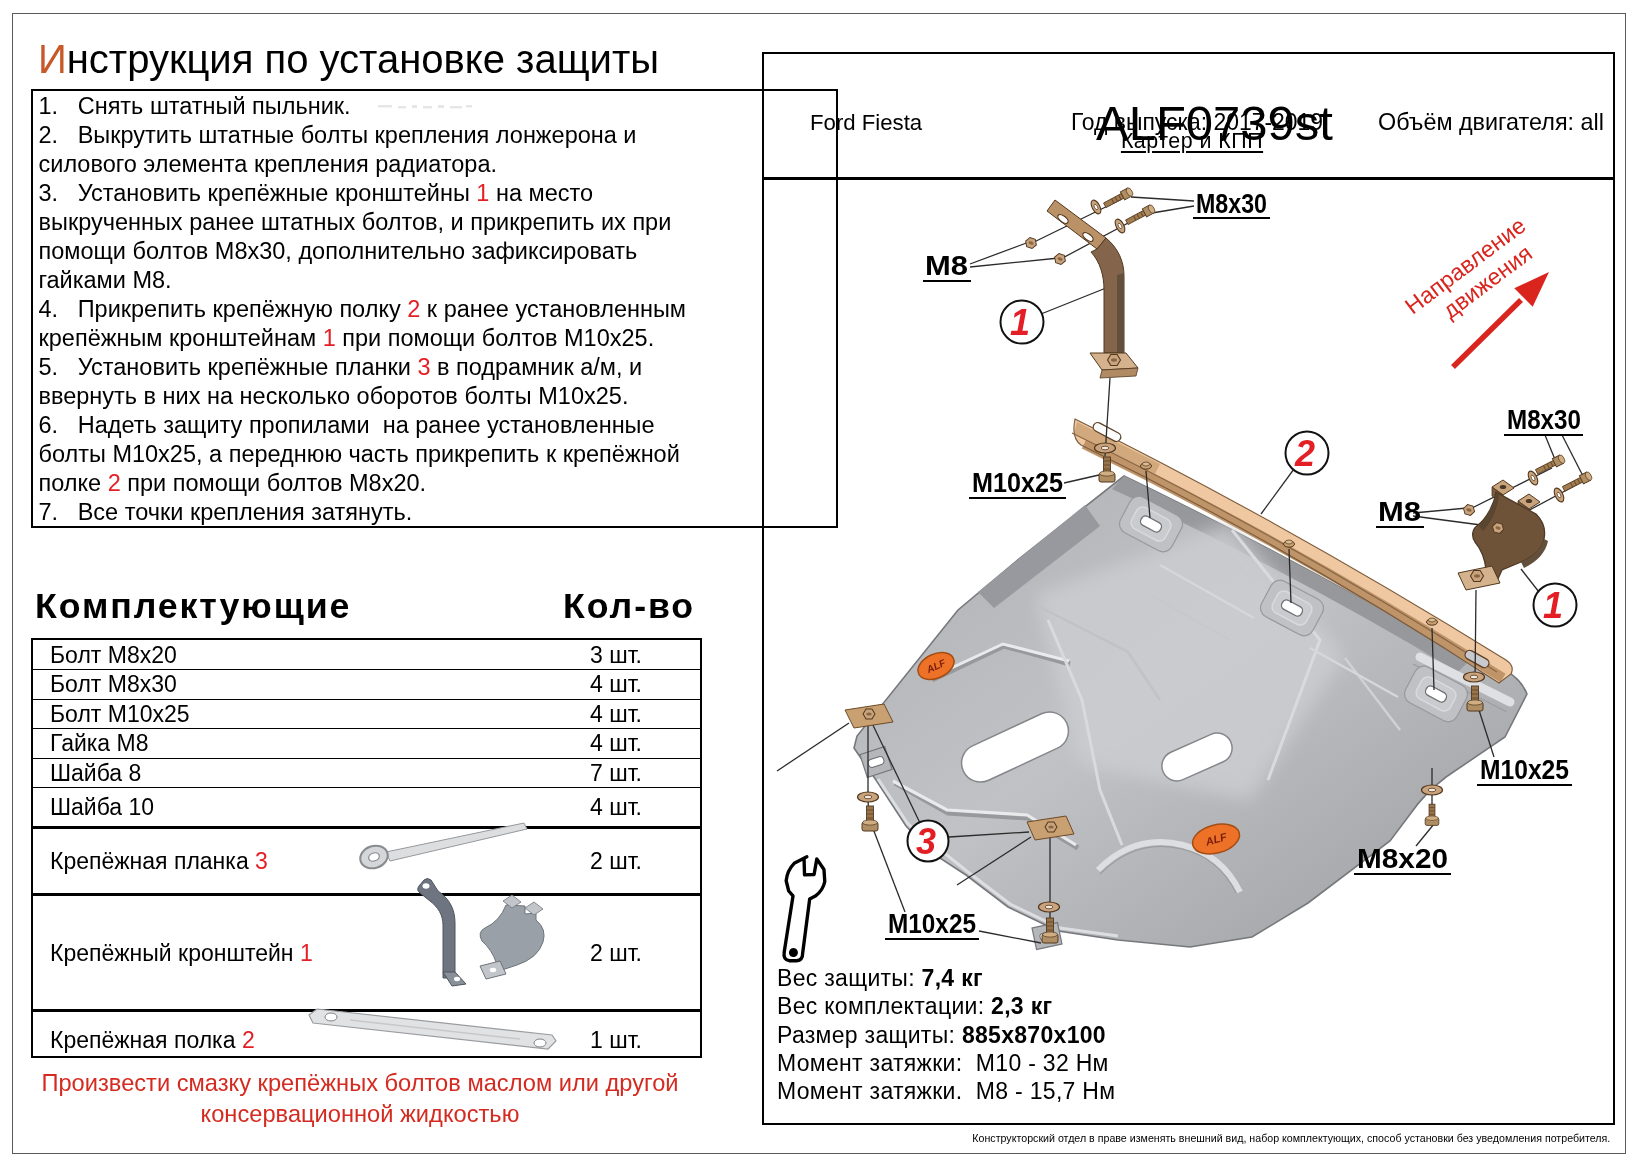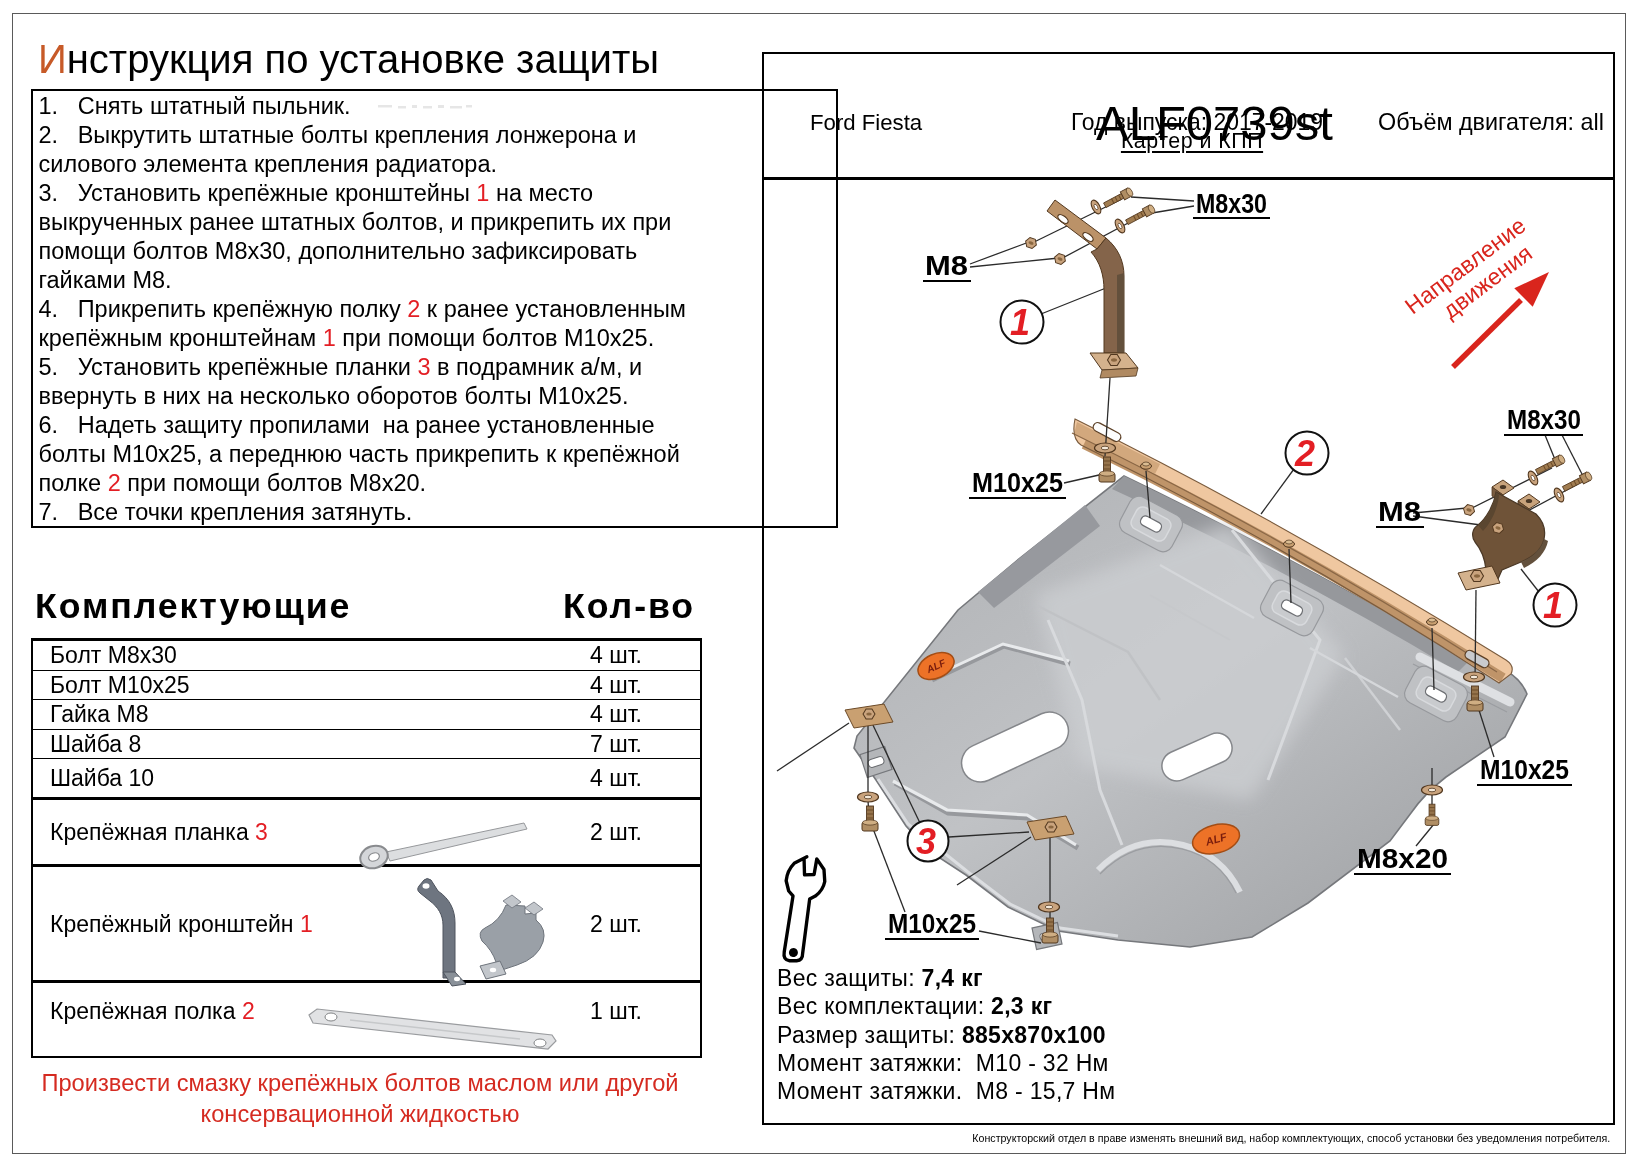--- a/index.html
+++ b/index.html
@@ -50,20 +50,24 @@
 5.&nbsp;&nbsp; Установить крепёжные планки <span class="red">3</span> в подрамник а/м, и<br>
 ввернуть в них на несколько оборотов болты М10х25.<br>
 6.&nbsp;&nbsp; Надеть защиту пропилами&nbsp; на ранее установленные<br>
 болты М10х25, а переднюю часть прикрепить к крепёжной<br>
 полке <span class="red">2</span> при помощи болтов М8х20.<br>
 7.&nbsp;&nbsp; Все точки крепления затянуть.</div>
   </div>
 <div class="abs" id="komp">Комплектующие</div>
 <div class="abs" id="kolvo">Кол-во</div>
 <div class="abs" id="ptable">
+  <div class="prow" style="height:29px;">
+      <span class="nm">Болт М8х20</span>
+      <span class="qt">3 шт.</span>
+    </div>
   <div class="prow thin" style="height:29.5px;">
       <span class="nm">Болт М8х30</span>
       <span class="qt">4 шт.</span>
     </div>
   <div class="prow thin" style="height:29.5px;">
       <span class="nm">Болт М10х25</span>
       <span class="qt">4 шт.</span>
     </div>
   <div class="prow thin" style="height:29.5px;">
       <span class="nm">Гайка М8</span>

